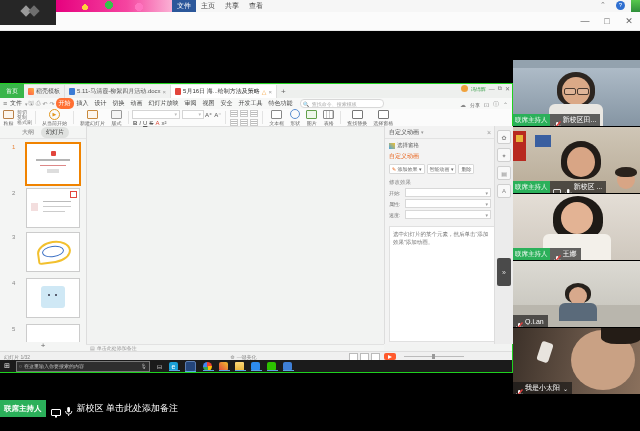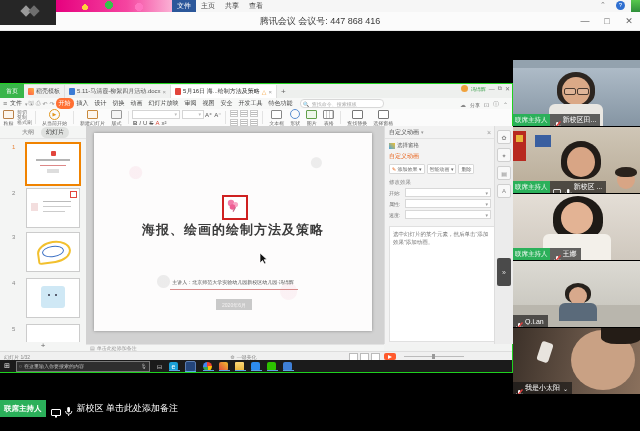--- a/index.html
+++ b/index.html
@@ -133,21 +133,20 @@
     <span class="abs" style="left:616px;top:1px;width:9px;height:9px;border-radius:50%;background:#2f6fd0;color:#fff;font-size:6px;text-align:center;line-height:9px;">?</span>
     <span class="abs" style="left:631px;top:0;width:9px;height:12px;background:linear-gradient(#57c84d,#2f8f3a);"></span>
   </div>
 
   <div class="abs logocard">
     <div class="dia" style="left:22px;top:7px;background:#9a9a9a;"></div>
     <div class="dia" style="left:30px;top:7px;background:#6e6e6e;"></div>
   </div>
 
   <div class="abs titlebar flex">
-    <div class="mtitle">腾讯会议 会议号: 447 868 416</div>
     <div class="abs flex" style="right:0;top:0;">
       <div class="winbtn">—</div>
       <div class="winbtn">□</div>
       <div class="winbtn">✕</div>
     </div>
   </div>
 
   <div class="abs share">
 
     <div class="abs wtabbar flex">
@@ -325,39 +324,20 @@
       <div class="thumb" style="top:152px;height:38px;">
         <div style="position:absolute;left:14px;top:7px;width:24px;height:22px;background:#cfe8f5;border-radius:3px;">
           <div style="position:absolute;left:7px;top:8px;width:2px;height:2px;background:#334;border-radius:50%;"></div>
           <div style="position:absolute;left:14px;top:8px;width:2px;height:2px;background:#334;border-radius:50%;"></div>
         </div>
       </div>
       <span class="tnum g" style="top:200px;">5</span>
       <div class="thumb" style="top:198px;height:18px;"></div>
     </div>
 
-    <div class="abs canvas">
-      <div class="slide">
-        <div class="flowerbox">
-          <svg width="18" height="17" viewBox="0 0 18 17">
-            <circle cx="7" cy="6" r="3.2" fill="#f27daa"></circle>
-            <circle cx="11.5" cy="7.5" r="2.6" fill="#f8a8c6"></circle>
-            <circle cx="8.5" cy="10" r="2.8" fill="#ef5f95"></circle>
-            <rect x="11" y="10" width="1.2" height="5" fill="#c86a8a" transform="rotate(30 11 10)"></rect>
-          </svg>
-        </div>
-        <div class="stitle">海报、绘画的绘制方法及策略</div>
-        <div class="spres">主讲人：北京师范大学实验幼儿园新校区幼儿园·冯绵辉</div>
-        <div class="sline"></div>
-        <div class="sdate">2020年6月</div>
-        <svg class="abs" style="left:165px;top:120px;" width="9" height="12">
-          <polygon points="1,0 1,10 3.5,7.5 5.5,11 7,10 5,6.8 8,6.5" fill="#111" stroke="#fff" stroke-width="0.7"></polygon>
-        </svg>
-      </div>
-    </div>
 
     <div class="abs rpane">
       <div class="flex" style="height:12px;padding:0 4px;border-bottom:1px solid #e2e2e2;">
         <span class="rphead">自定义动画</span>
         <span style="font-size:5px;color:#999;margin-left:2px;">▾</span>
         <span style="margin-left:auto;font-size:7px;color:#999;">×</span>
       </div>
       <div class="flex" style="margin:3px 4px 0 4px;gap:2px;">
         <span style="width:6px;height:6px;background:linear-gradient(45deg,#4aa3e0,#f2c02e);display:inline-block;"></span>
         <span style="font-size:5.5px;color:#666;">选择窗格</span>

